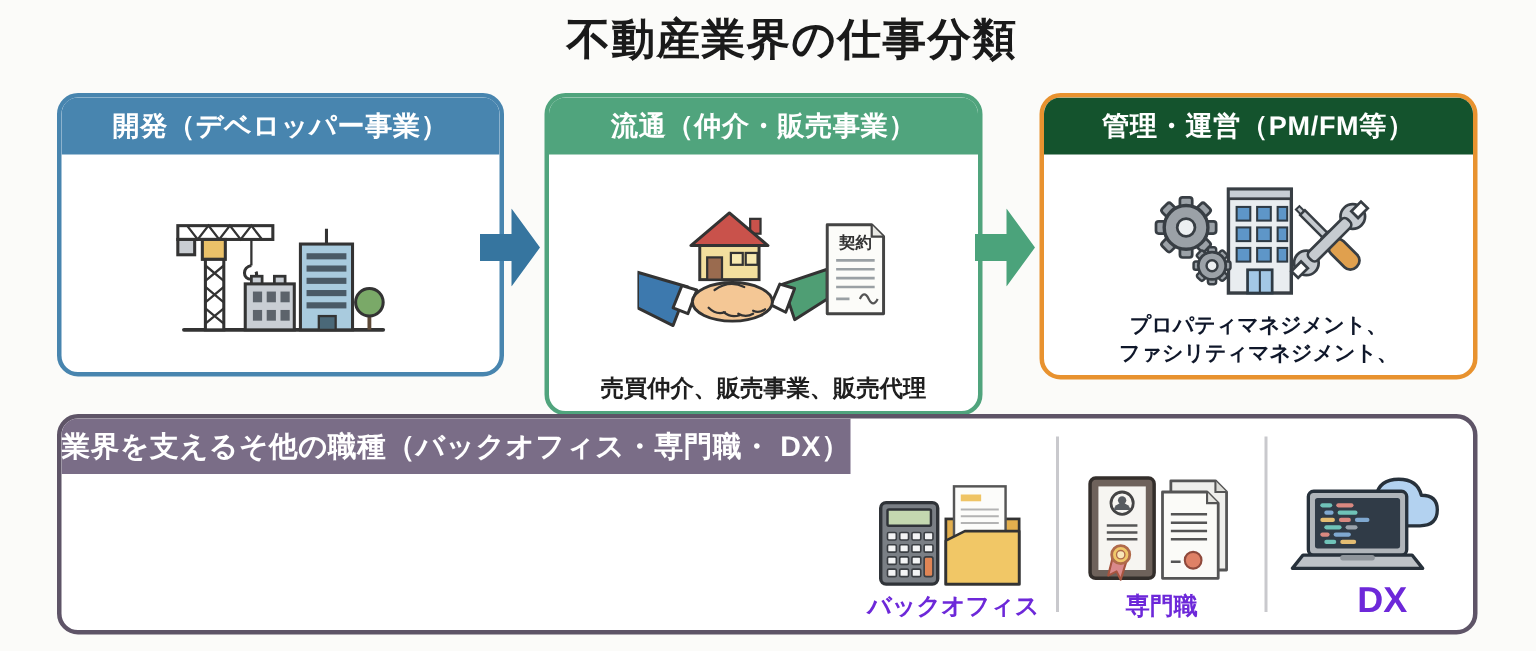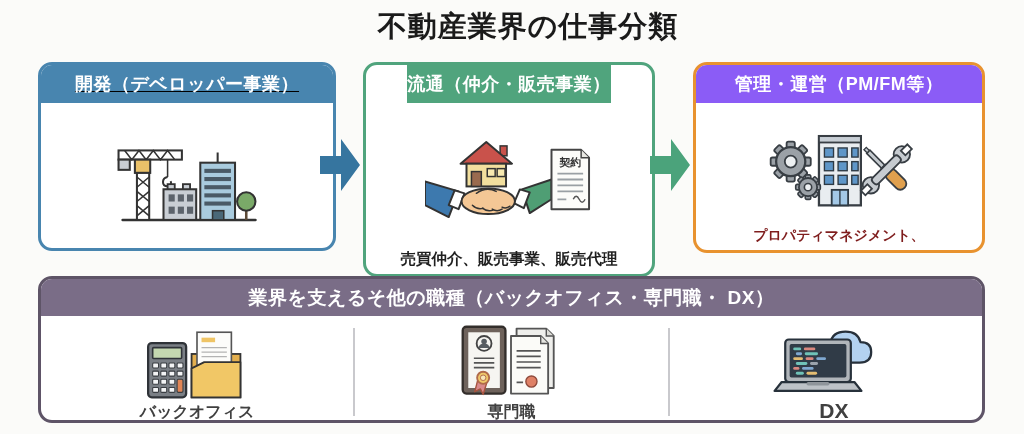--- a/index.html
+++ b/index.html
@@ -15,44 +15,44 @@
     position:absolute;background:#fff;border-radius:14px;border:3px solid;
     box-sizing:border-box;display:flex;flex-direction:column;overflow:hidden;
   }
   .card-header{
     height:38px;flex:0 0 38px;display:flex;align-items:center;justify-content:center;
     color:#fff;font-weight:bold;font-size:18px;letter-spacing:.5px;white-space:nowrap;
   }
   .card-body{flex:1;display:flex;flex-direction:column;align-items:center;padding:6px 6px 4px;box-sizing:border-box;}
   .icon-wrap{flex:1;display:flex;align-items:center;justify-content:center;}
   .caption{font-weight:bold;font-size:15.5px;color:#1F1F1F;text-align:center;white-space:nowrap;}
-  .caption3{font-weight:bold;font-size:14px;line-height:1.4;color:#7f1d1d;text-align:center;white-space:nowrap;}
-  #card-development{left:38px;top:62px;width:298px;height:189px;border-color:#4885AF;text-decoration:underline;}
+  .caption3{font-weight:bold;font-size:14px;line-height:1.4;color:#0f172a;text-align:center;white-space:nowrap;}
+  #card-development{left:38px;top:62px;width:298px;height:189px;border-color:#4885AF;}
   #card-development .card-header{background:#4885AF;}
-  #card-distribution{left:363px;top:62px;width:292px;height:215px;border-color:#50A47D;align-items:center;}
+  #card-distribution{left:363px;top:62px;width:292px;height:215px;border-color:#50A47D;}
   #card-distribution .card-header{background:#50A47D;}
   #card-management{left:693px;top:62px;width:292px;height:191px;border-color:#E8922F;}
-  #card-management .card-header{background:#8b5cf6;}
+  #card-management .card-header{background:#14532d;}
   .arrow{position:absolute;top:139px;}
   #arrow-1{left:320px;}
   #arrow-2{left:650px;}
   .other{
     position:absolute;left:38px;top:276px;width:947px;height:147px;background:#fff;
     border:3px solid #5E5467;border-radius:14px;box-sizing:border-box;
-    display:flex;flex-direction:column;overflow:hidden;
+    display:flex;flex-direction:row;overflow:hidden;
   }
   .other-header{
     height:37px;flex:0 0 37px;background:#7A6D87;display:flex;align-items:center;justify-content:center;
     color:#fff;font-weight:bold;font-size:19px;letter-spacing:.5px;white-space:nowrap;
   }
   .other-body{flex:1;display:flex;align-items:stretch;}
   .other-col{flex:1;display:flex;flex-direction:column;align-items:center;justify-content:flex-end;padding:4px 0 5px;}
   .col-divider{width:2px;background:#C9C9CD;margin:12px 0;}
-  .col-label{font-weight:bold;font-size:16px;color:#404040;margin-top:1px;white-space:nowrap;}
-  .col-label.dx{font-size:21px;padding-left:16px;}
+  .col-label{font-weight:bold;font-size:16px;color:#6d28d9;margin-top:1px;white-space:nowrap;}
+  .col-label.dx{font-size:24px;padding-left:16px;}
   svg{display:block;}
 </style>
 </head>
 <body>
 
 <div class="canvas">
 
   <div class="title">不動産業界の仕事分類</div>
 
   <div class="card" id="card-development">
@@ -188,20 +188,21 @@
               <circle cy="24" r="9" fill="#C6CBD0" stroke="#383E44" stroke-width="2"></circle>
               <rect x="-4.5" y="-20" width="9" height="40" rx="3.5" fill="#C6CBD0" stroke="#383E44" stroke-width="2"></rect>
               <rect x="-3.5" y="-36" width="7" height="10" fill="#FFFFFF" stroke="#383E44" stroke-width="2"></rect>
               <rect x="-3.5" y="26" width="7" height="10" fill="#FFFFFF" stroke="#383E44" stroke-width="2"></rect>
             </g>
           </g>
         </svg>
       </div>
       <div class="caption3">
         <div>プロパティマネジメント、</div>
+        <div>ファシリティマネジメント、</div>
       </div>
     </div>
   </div>
 
   <div class="other">
     <div class="other-header">業界を支えるそ他の職種（バックオフィス・専門職・ DX）</div>
     <div class="other-body">
 
       <div class="other-col">
         <div>

